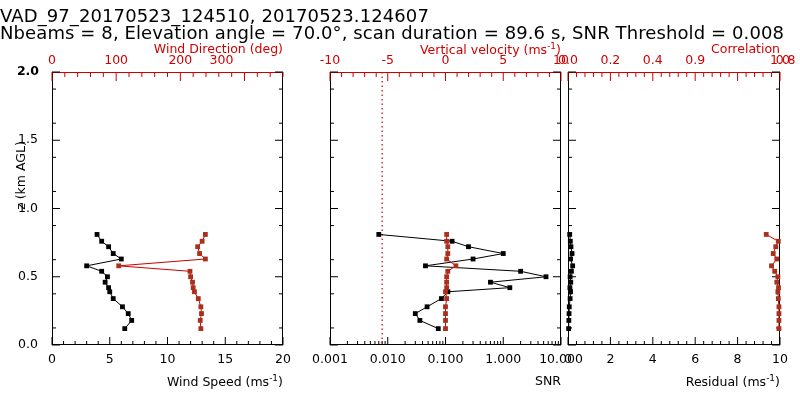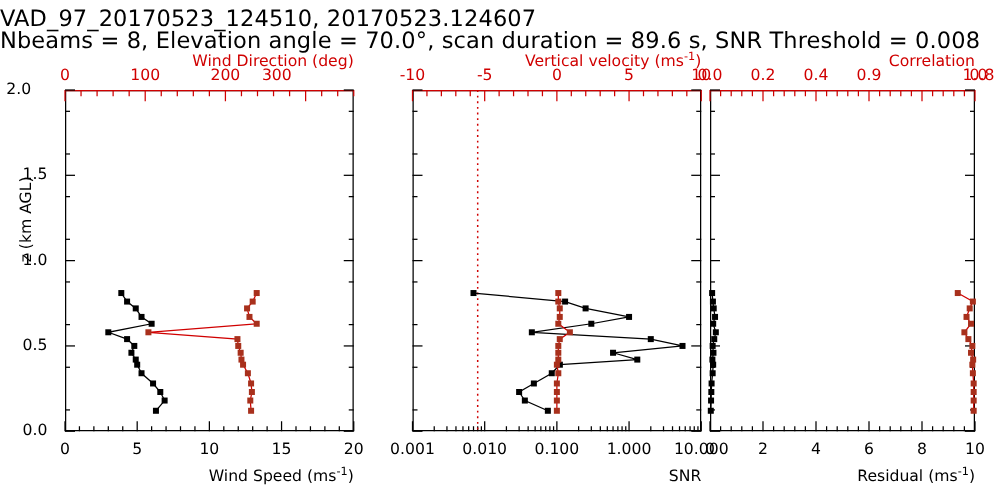--- a/index.html
+++ b/index.html
@@ -418,21 +418,21 @@
     <div class="tk blklab" style="left: 190.25px; top: 351px; width: 70px; text-align: center;">15</div>
     <div class="tk blklab" style="left: 248px; top: 351px; width: 70px; text-align: center;">20</div>
     <div class="tk red" style="left: 17px; top: 52px; width: 70px; text-align: center;">0</div>
     <div class="tk red" style="left: 81.1667px; top: 52px; width: 70px; text-align: center;">100</div>
     <div class="tk red" style="left: 145.333px; top: 52px; width: 70px; text-align: center;">200</div>
     <div class="tk red" style="left: 209.5px; top: 52px; width: 70px; text-align: left;">300</div>
     <div class="tk blklab" style="left: 5px; top: 336px; width: 46px; text-align: center;">0.0</div>
     <div class="tk blklab" style="left: 5px; top: 267.75px; width: 46px; text-align: center;">0.5</div>
     <div class="tk blklab" style="left: 5px; top: 199.5px; width: 46px; text-align: center;">1.0</div>
     <div class="tk blklab" style="left: 5px; top: 131.25px; width: 46px; text-align: center;">1.5</div>
-    <div class="tk blklab" style="left: 5px; top: 63px; width: 46px; text-align: left;">2.0</div>
+    <div class="tk blklab" style="left: 5px; top: 63px; width: 46px; text-align: center; font-weight: bold;">2.0</div>
     <div class="tk blklab" style="left: 295px; top: 351px; width: 70px; text-align: center;">0.001</div>
     <div class="tk blklab" style="left: 352.75px; top: 351px; width: 70px; text-align: center;">0.010</div>
     <div class="tk blklab" style="left: 410.5px; top: 351px; width: 70px; text-align: center;">0.100</div>
     <div class="tk blklab" style="left: 468.25px; top: 351px; width: 70px; text-align: center;">1.000</div>
     <div class="tk blklab" style="left: 526px; top: 351px; width: 70px; text-align: center;">10.000</div>
     <div class="tk red" style="left: 295px; top: 52px; width: 70px; text-align: center;">-10</div>
     <div class="tk red" style="left: 352.75px; top: 52px; width: 70px; text-align: center;">-5</div>
     <div class="tk red" style="left: 410.5px; top: 52px; width: 70px; text-align: center;">0</div>
     <div class="tk red" style="left: 468.25px; top: 52px; width: 70px; text-align: center;">5</div>
     <div class="tk red" style="left: 526px; top: 52px; width: 70px; text-align: center;">10</div>

